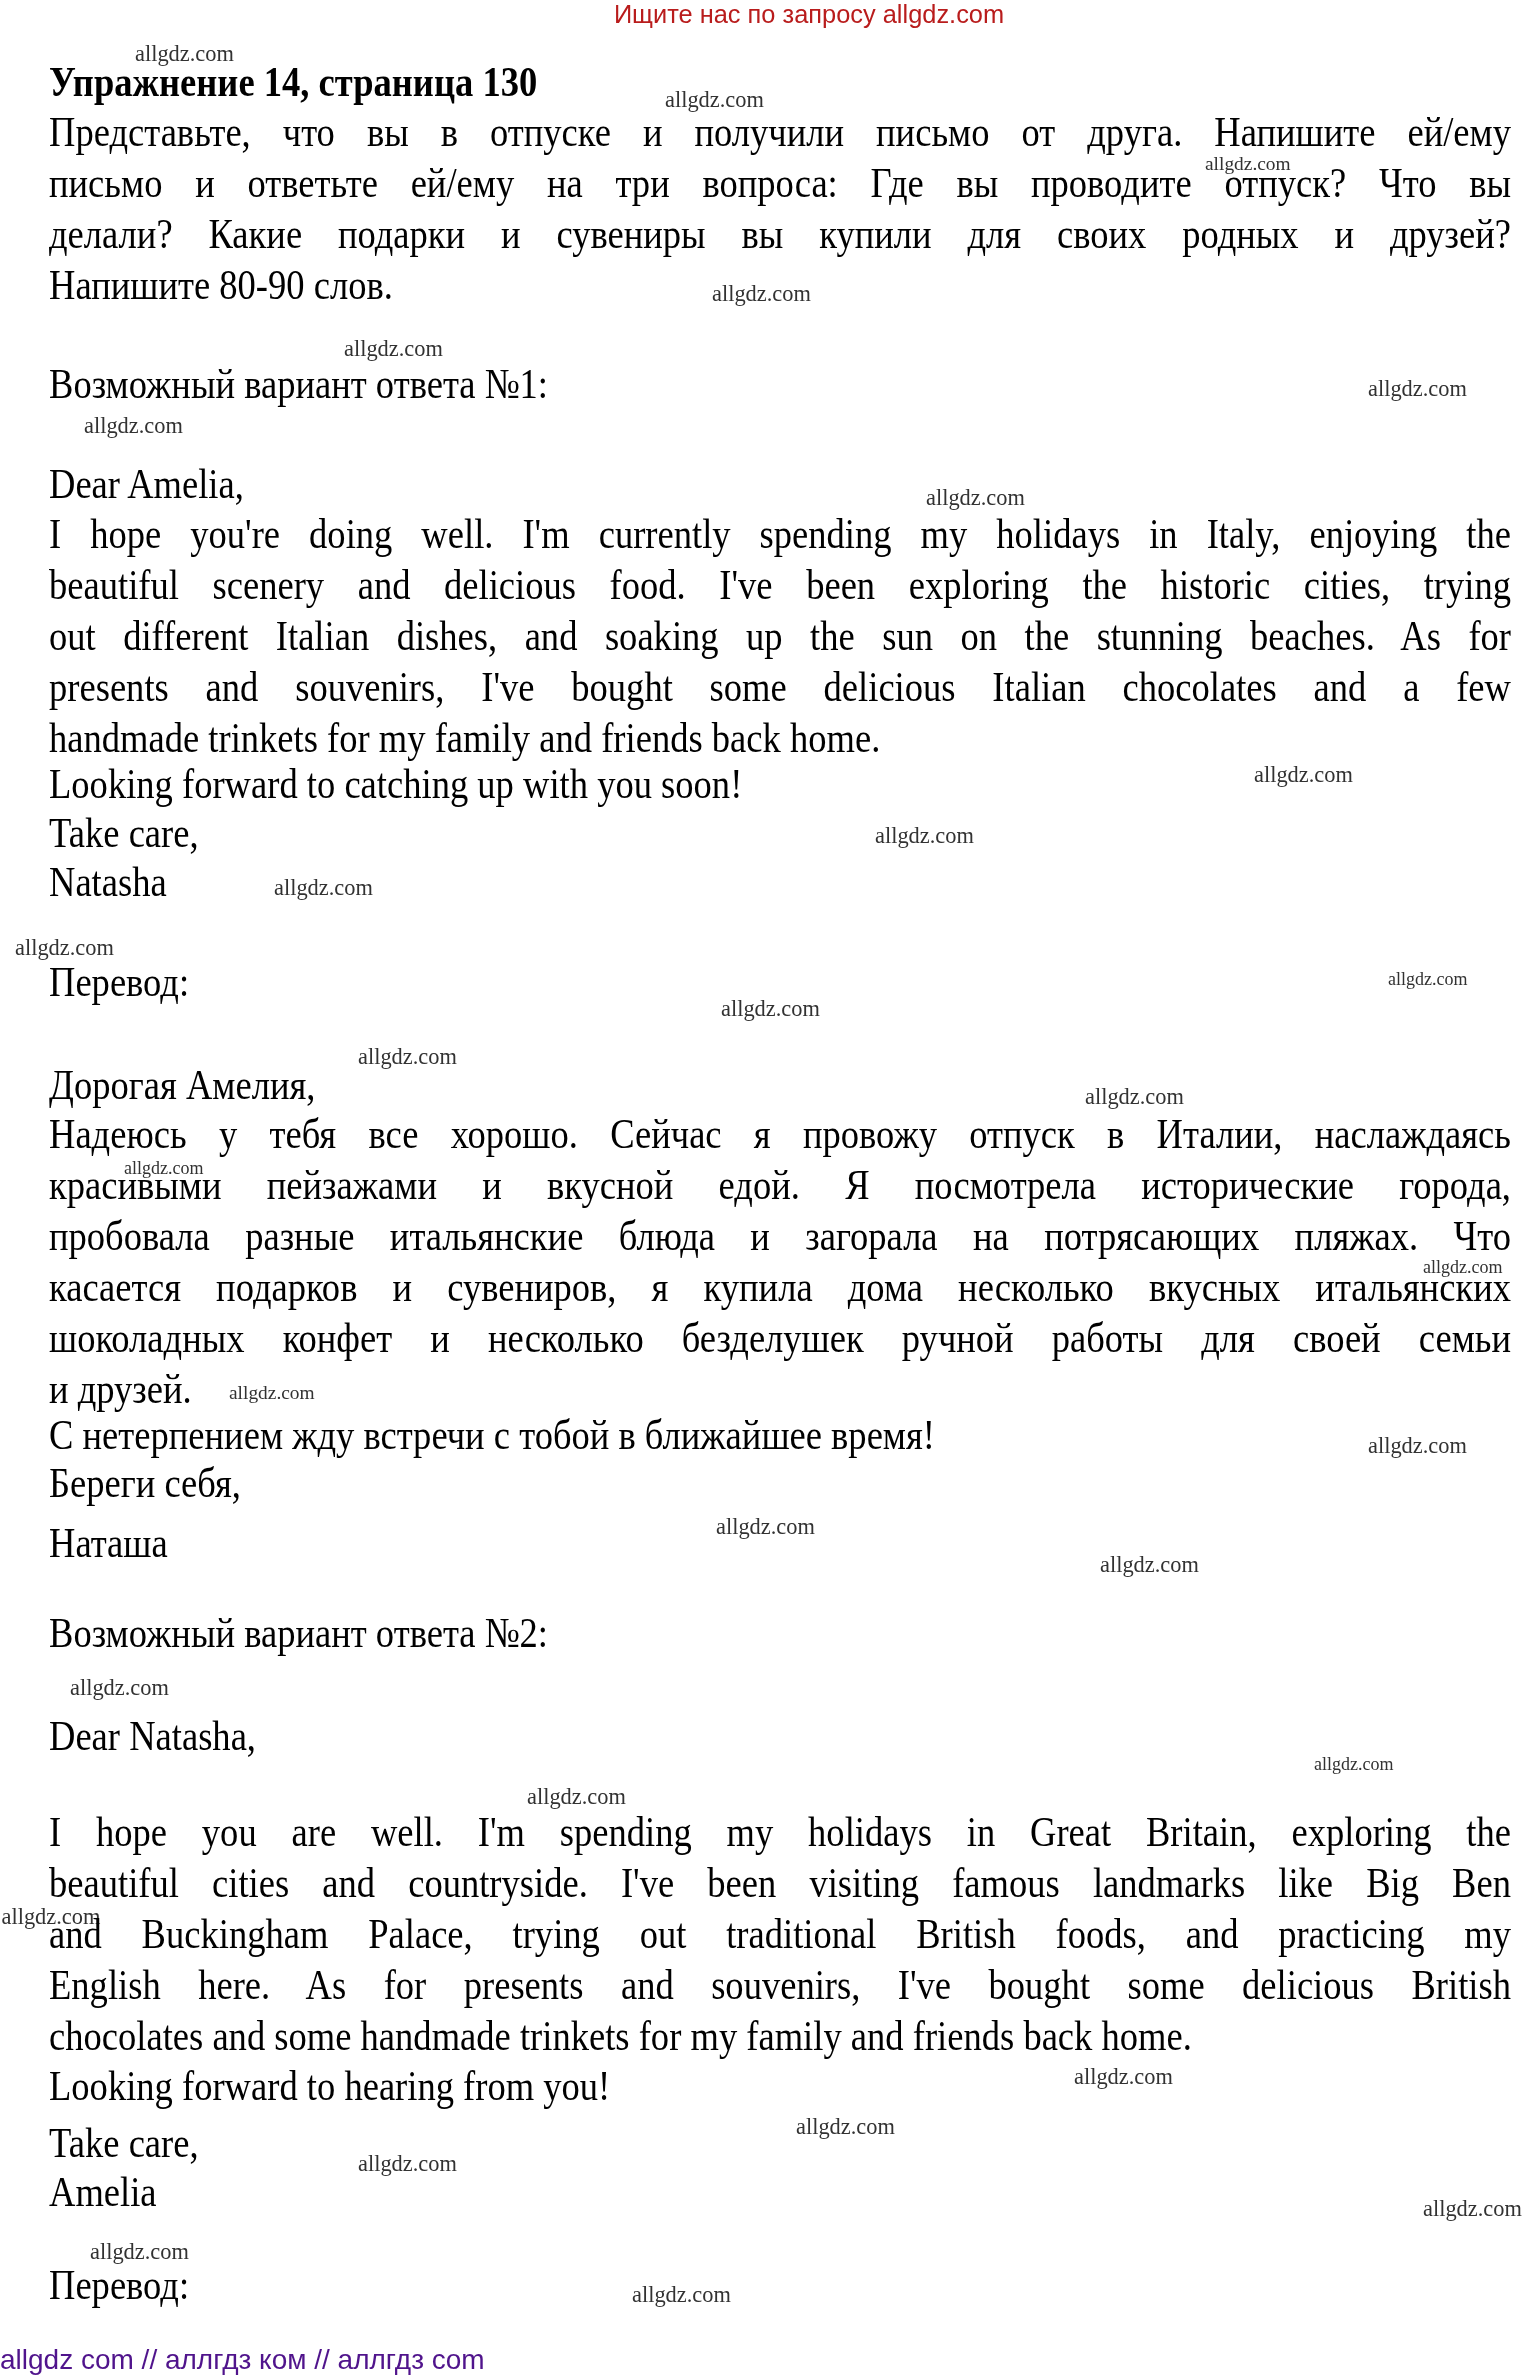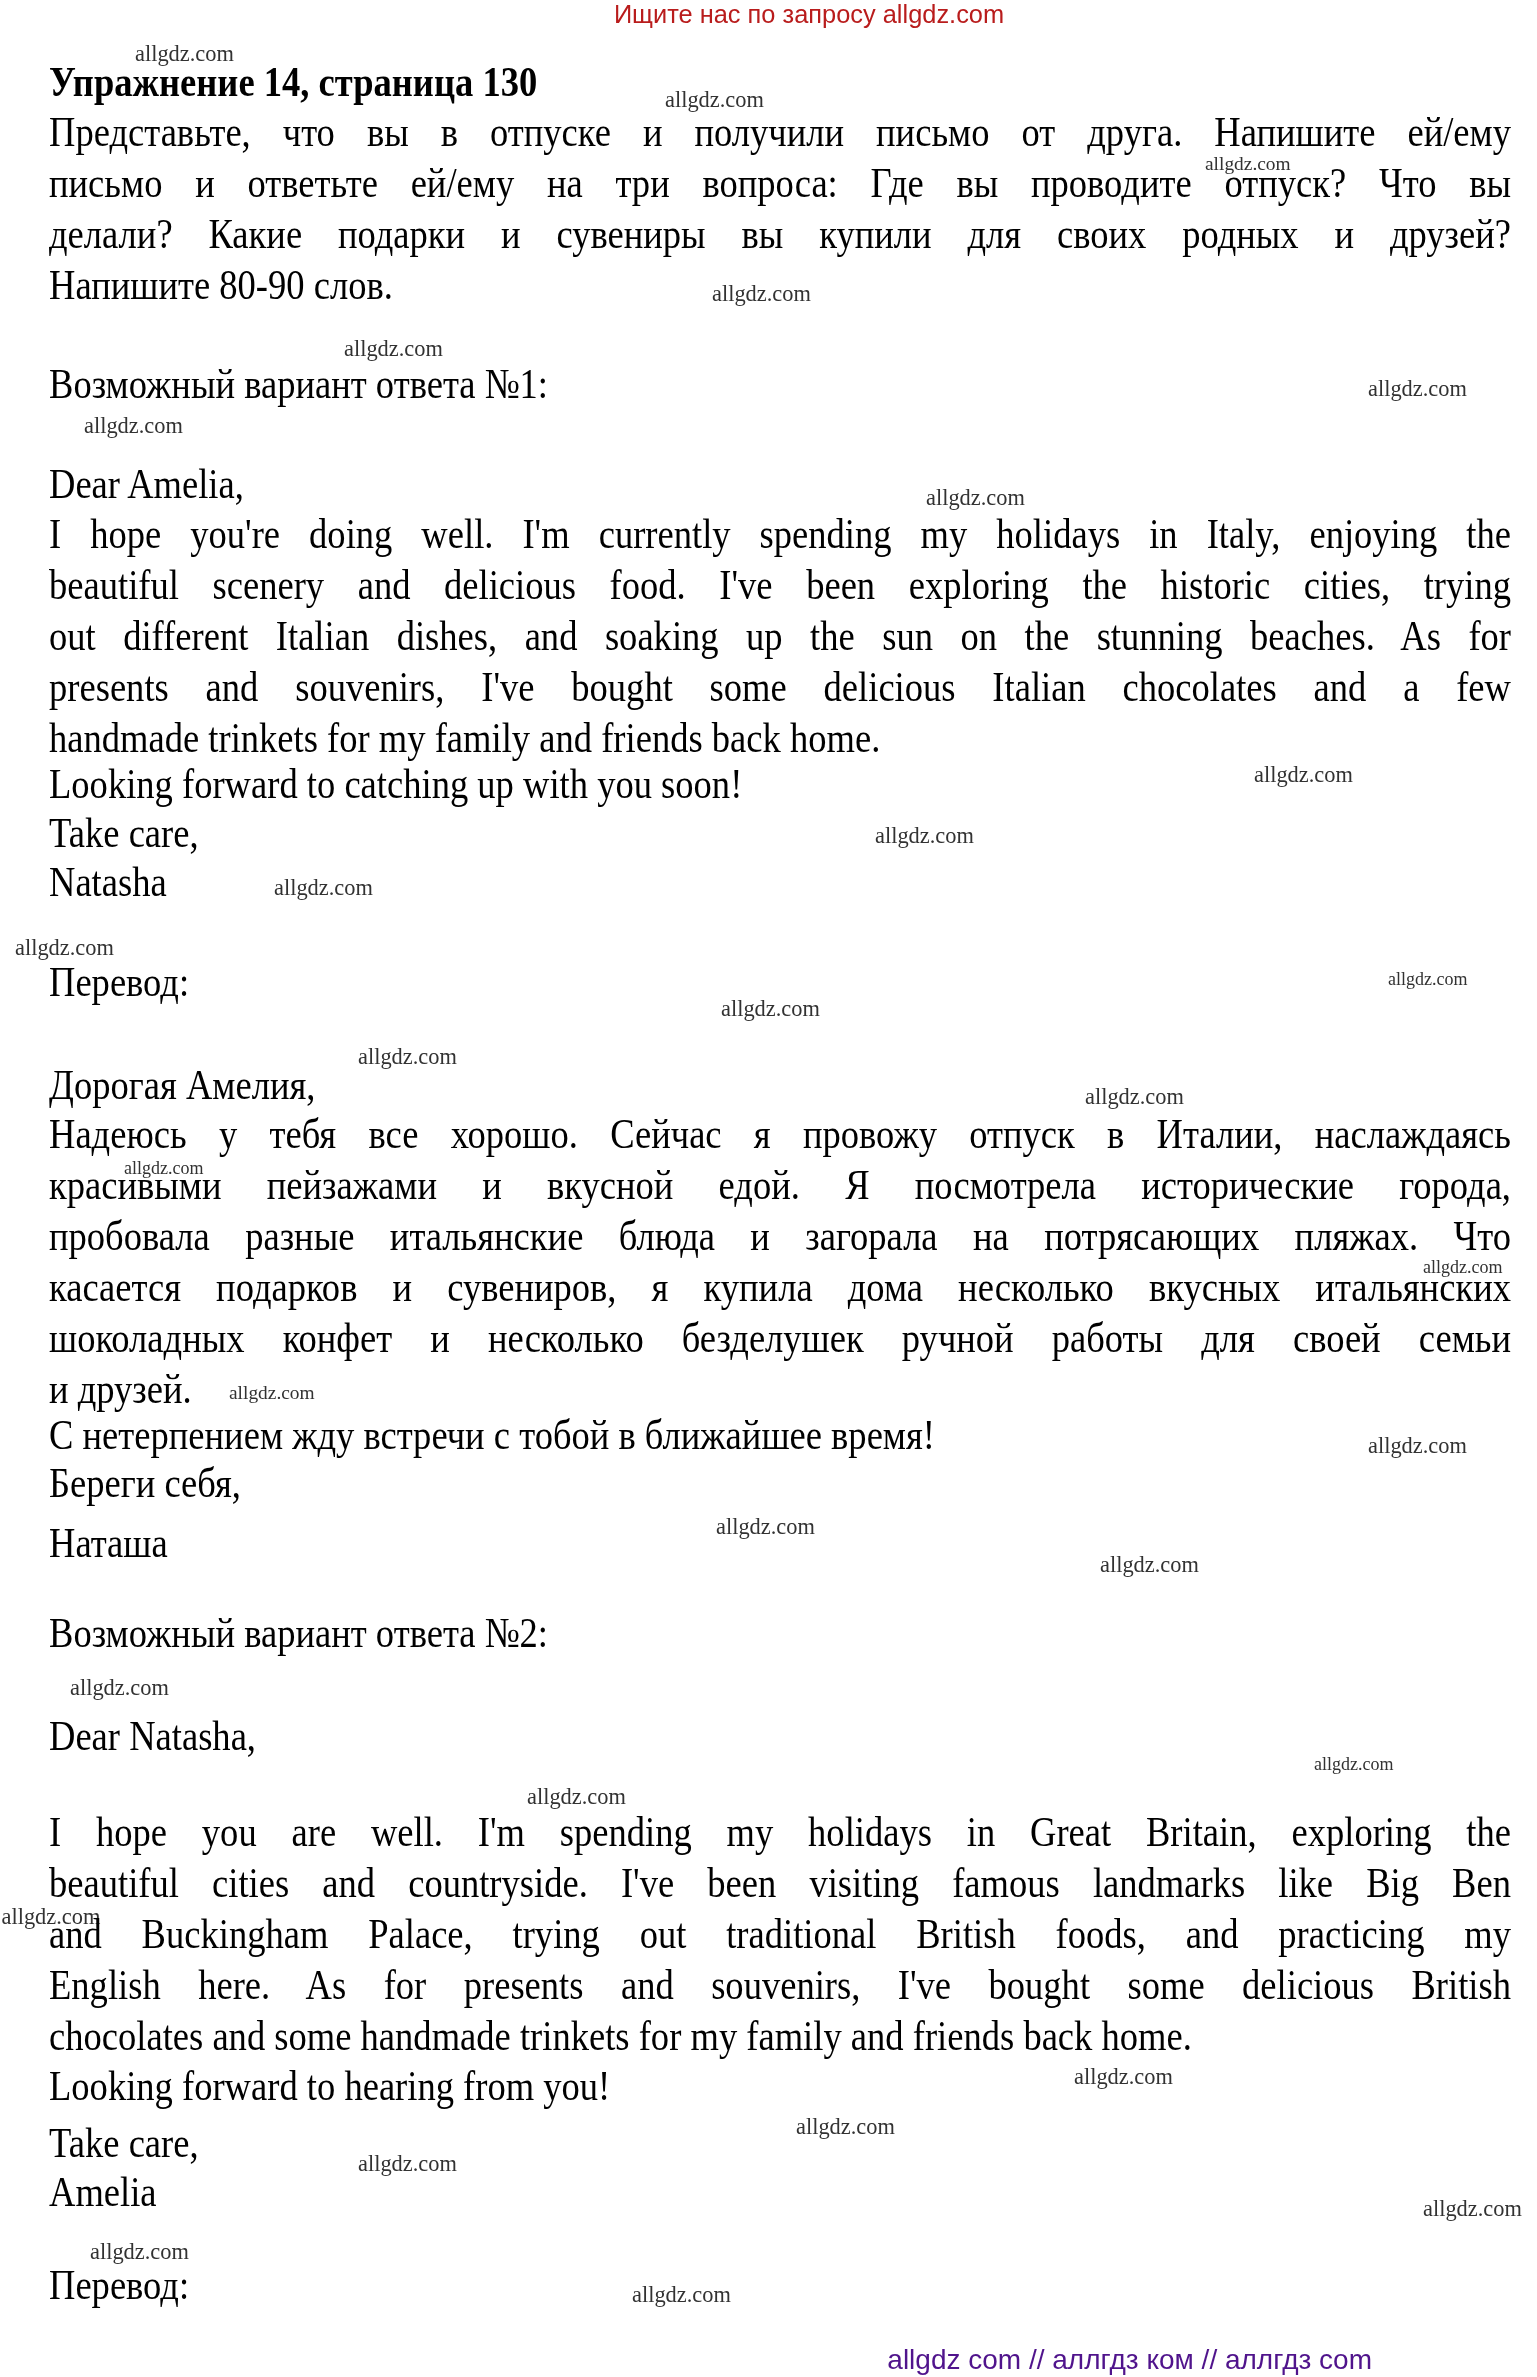--- a/index.html
+++ b/index.html
@@ -53,23 +53,23 @@
   .wm {
     position: absolute;
     font-family: Liberation Serif, serif;
     color: #323232;
     line-height: 1.0;
     white-space: nowrap;
   }
   .footer-line {
     position: absolute;
     top: 2346px;
-    left: 16px;
+    left: 0;
     width: 1356px;
-    text-align: right;
+    text-align: left;
     font-family: "Liberation Sans", sans-serif;
     font-size: 28px;
     line-height: 1.0;
   }
 </style>
 </head>
 <body>
 
 <div class="green-banner" style="color: #b91c1c; padding-left: 40px;">Ищите нас по запросу allgdz.com</div>
 

